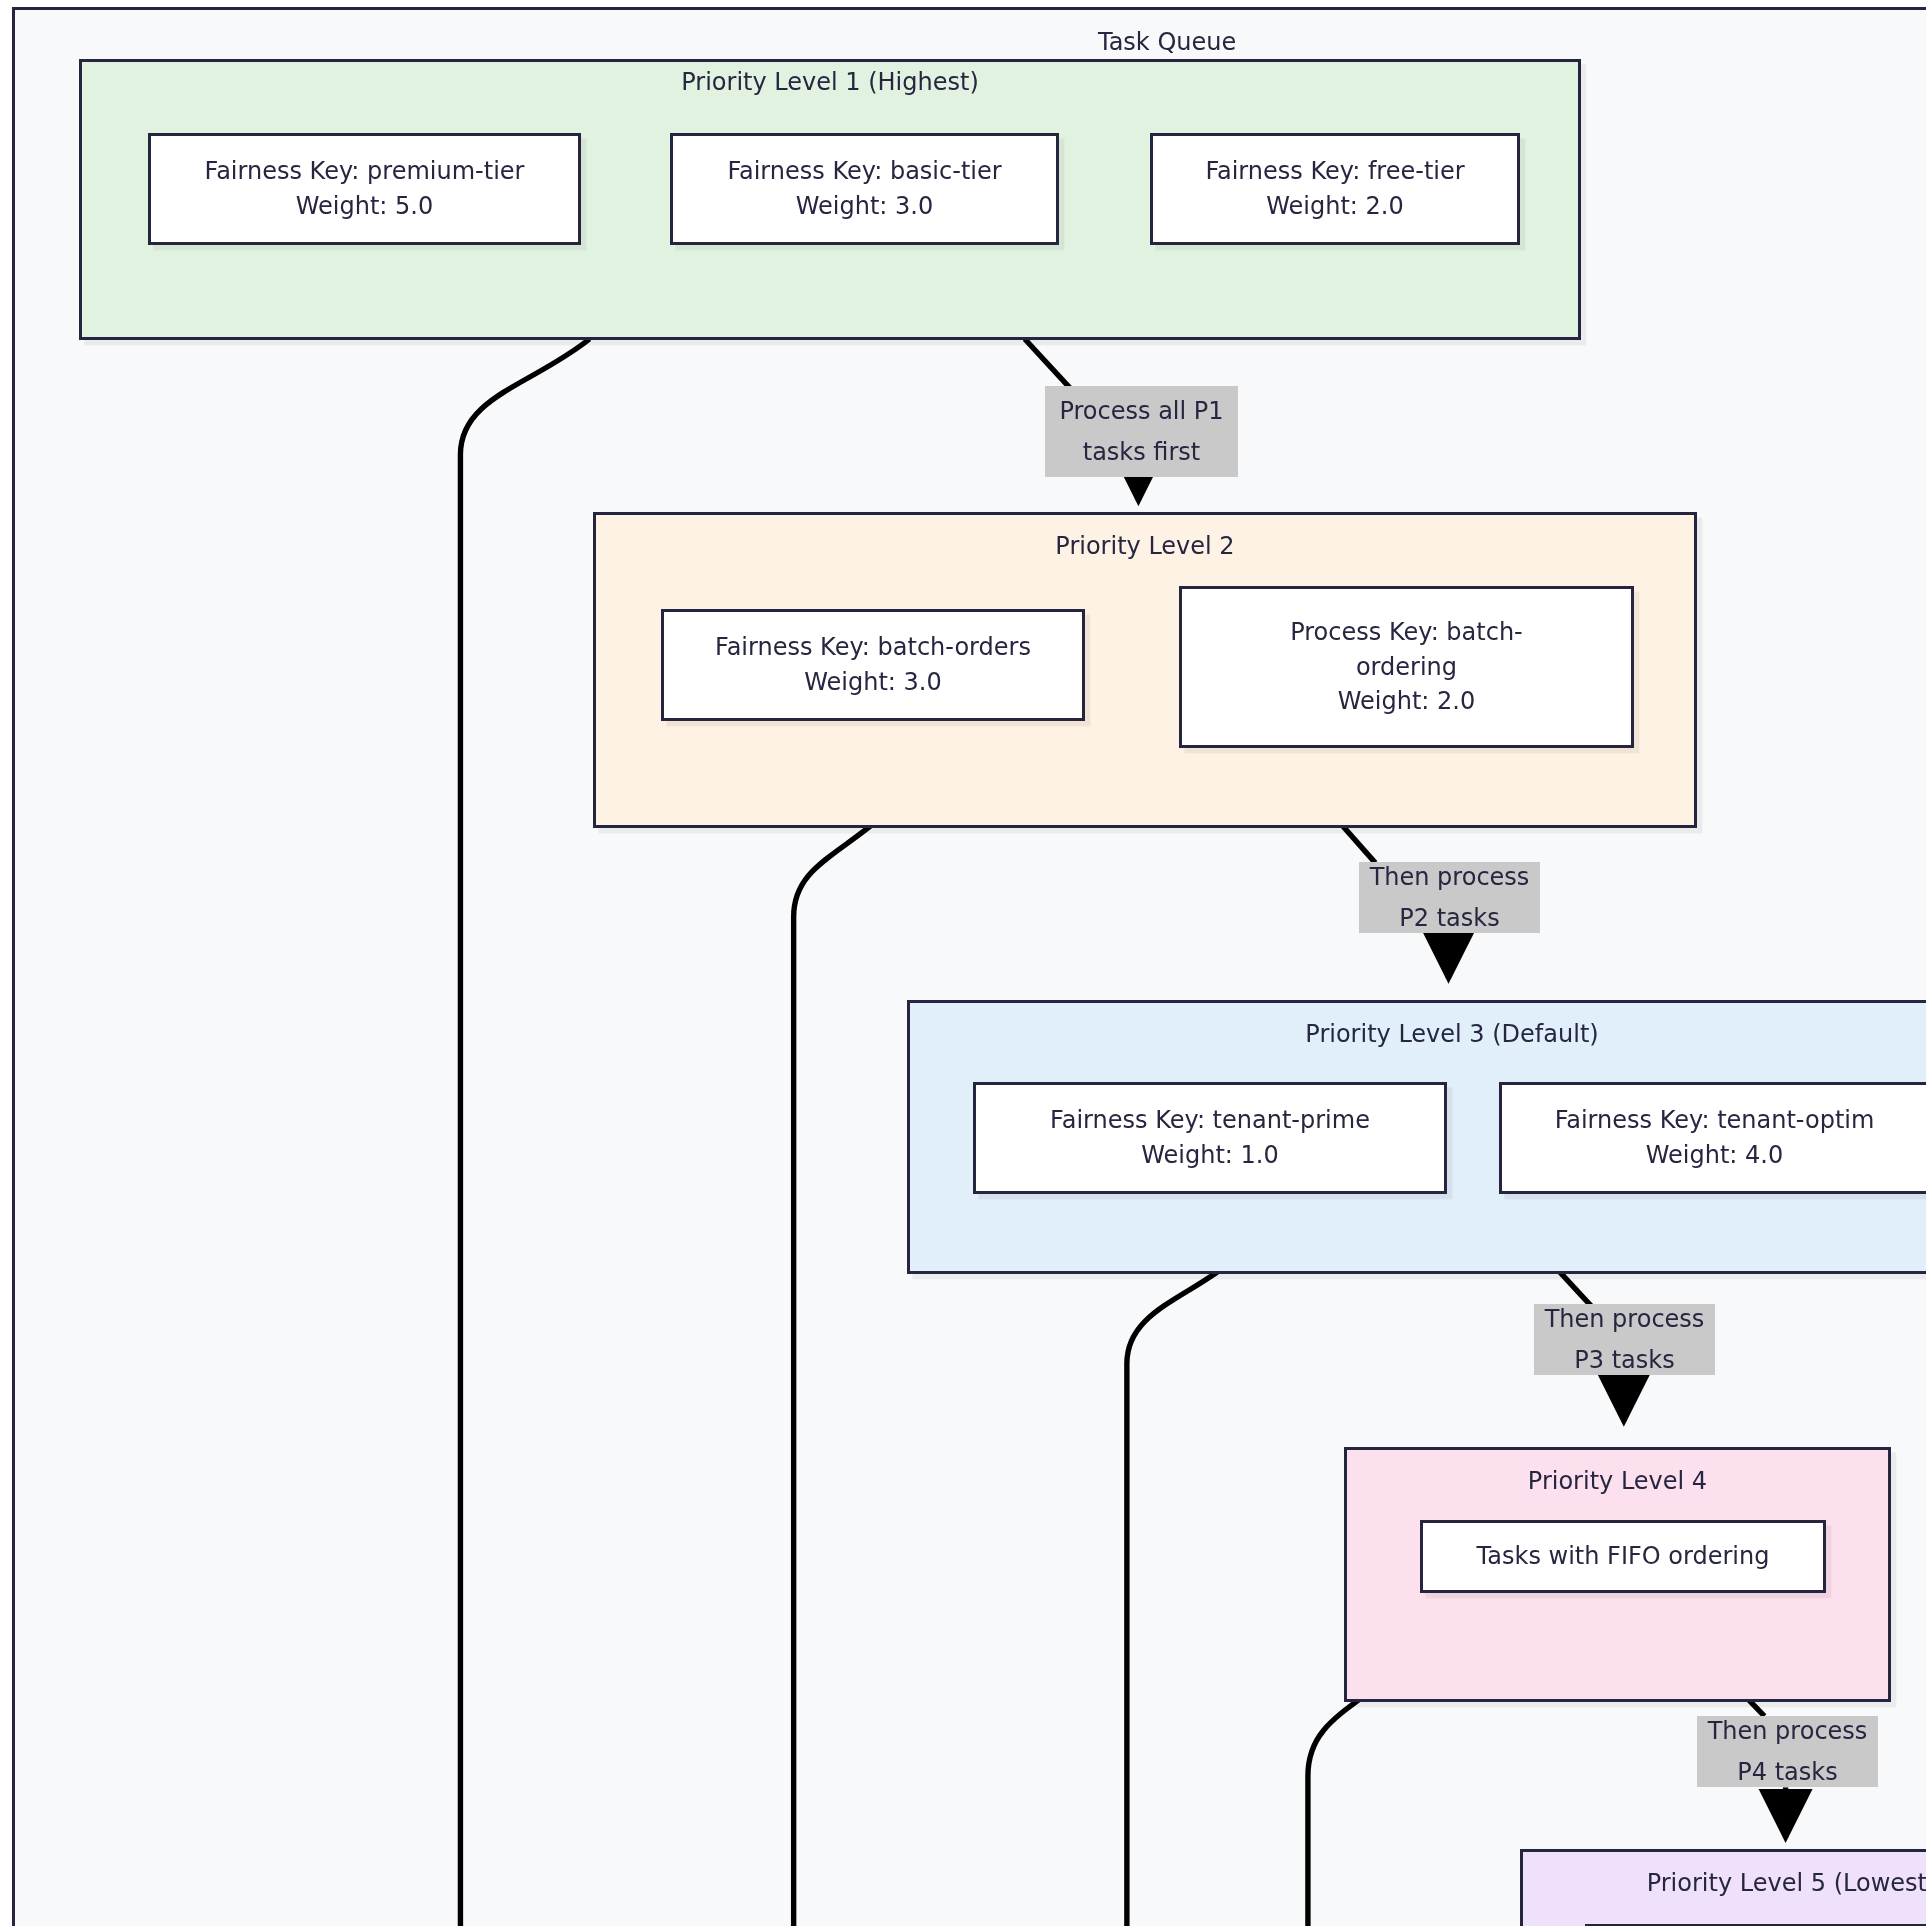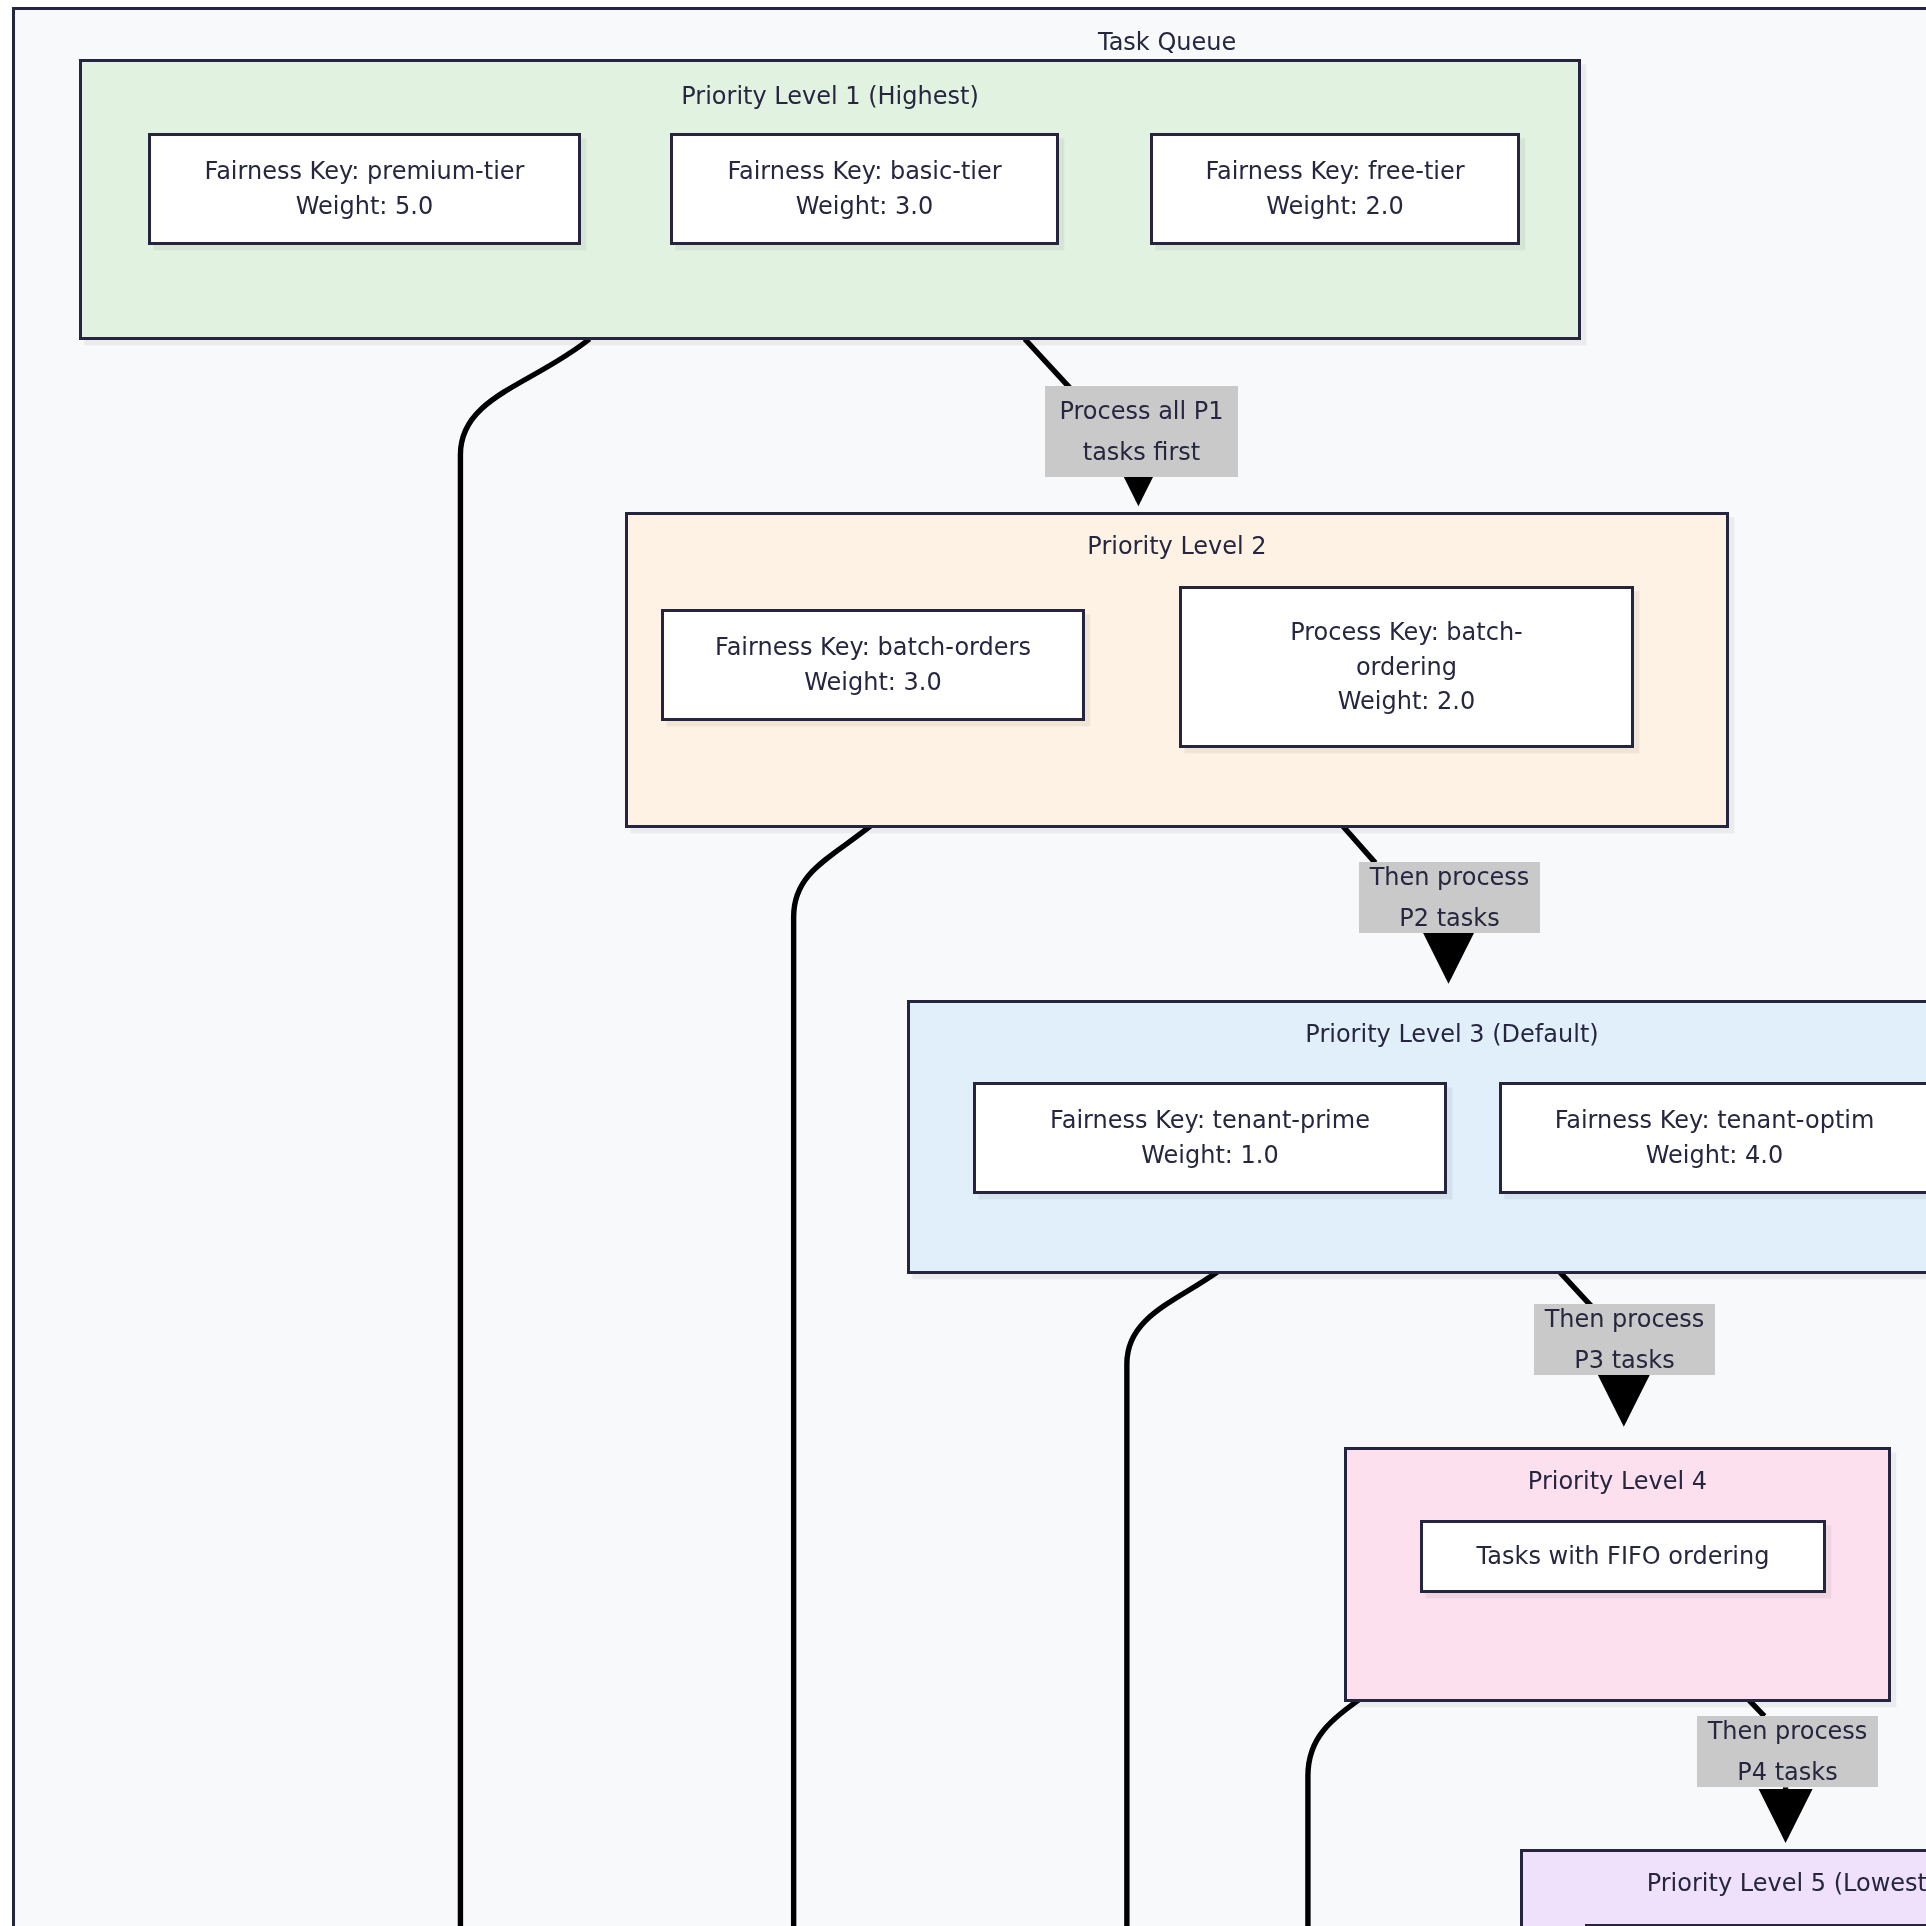--- a/index.html
+++ b/index.html
@@ -114,41 +114,41 @@
     <path d="M 3215,3260 C 3090,3370 2925,3400 2925,3540
              L 2925,5600 C 2925,5700 2780,5740 2700,5780" stroke="#000000" stroke-width="14" fill="none" marker-end="url(#arrow)"></path>
 
     <path d="M 3640,4325 C 3510,4440 3395,4470 3395,4610
              L 3395,5580 C 3395,5700 3000,5800 2730,5850" stroke="#000000" stroke-width="14" fill="none" marker-end="url(#arrow)"></path>
 
     <path d="M 4635,5400 L 4635,5770 C 4635,5830 4000,5900 2730,5920" stroke="#000000" stroke-width="14" fill="none" marker-end="url(#arrow)"></path>
   </svg>
 
   <div class="cluster" style="left:79px; top:59px; width:1502px; height:281px; background:#e2f2e1;">
-    <div class="cluster-title" style="top:21px;">Priority Level 1 (Highest)</div>
+    <div class="cluster-title" style="top:7px;">Priority Level 1 (Highest)</div>
   </div>
   <div class="leaf" style="left:148px; top:133px; width:433px; height:112px;">
     <span class="ln">Fairness Key: premium-tier</span>
     <span class="ln">Weight: 5.0</span>
   </div>
   <div class="leaf" style="left:670px; top:133px; width:389px; height:112px;">
     <span class="ln">Fairness Key: basic-tier</span>
     <span class="ln">Weight: 3.0</span>
   </div>
   <div class="leaf" style="left:1150px; top:133px; width:370px; height:112px;">
     <span class="ln">Fairness Key: free-tier</span>
     <span class="ln">Weight: 2.0</span>
   </div>
 
   <div class="edge-label" style="left:1045px; top:386px; width:193px; height:91px;">
     <span>Process all P1</span>
     <span>tasks first</span>
   </div>
 
-  <div class="cluster" style="left:625px; top:512px; width:1104px; height:316px; background:#fdf2e3;">
+  <div class="cluster" style="left:593px; top:512px; width:1104px; height:316px; background:#fdf2e3;">
     <div class="cluster-title" style="top:17.7px;">Priority Level 2</div>
   </div>
   <div class="leaf" style="left:661px; top:609px; width:424px; height:112px;">
     <span class="ln">Fairness Key: batch-orders</span>
     <span class="ln">Weight: 3.0</span>
   </div>
   <div class="leaf" style="left:1179px; top:586px; width:455px; height:162px;">
     <span class="ln">Process Key: batch-</span>
     <span class="ln">ordering</span>
     <span class="ln">Weight: 2.0</span>

